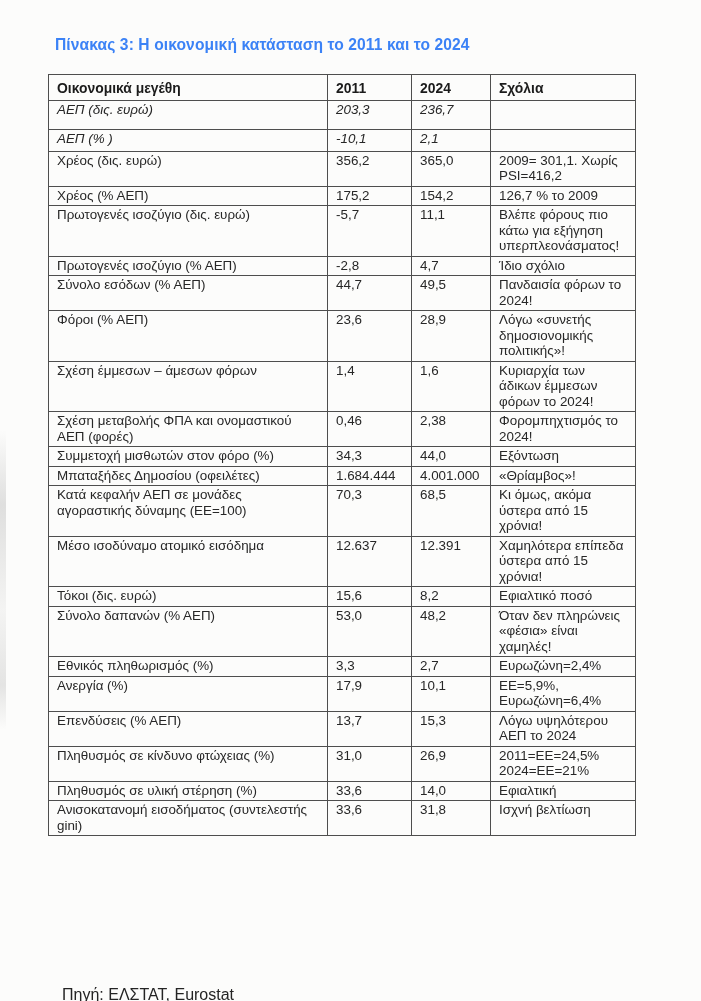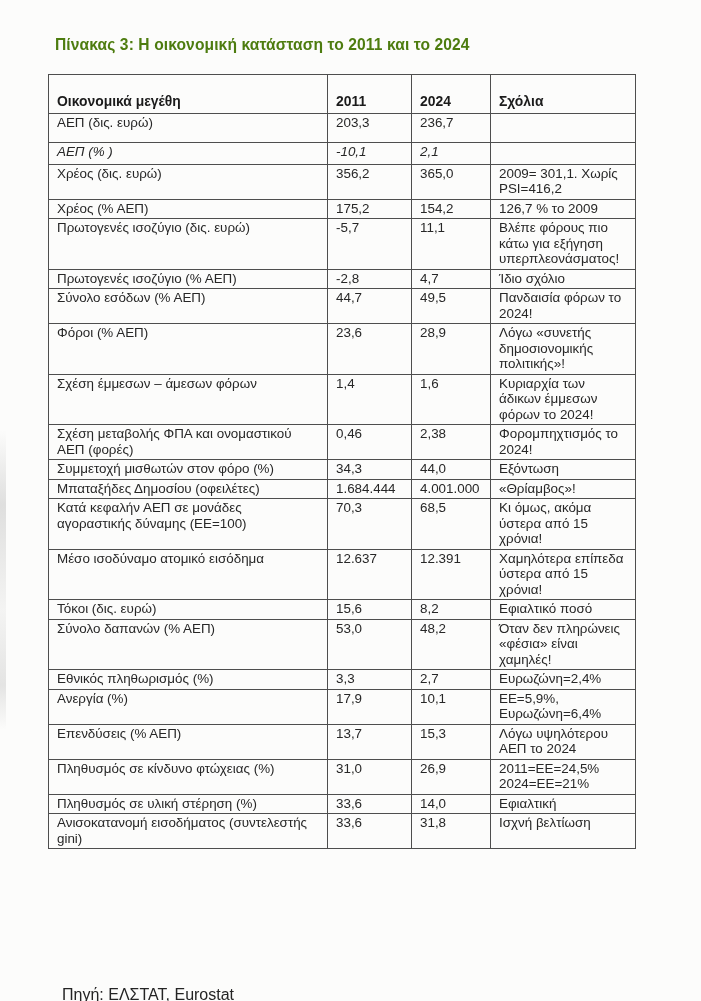--- a/index.html
+++ b/index.html
@@ -9,41 +9,41 @@
     font-family:"Liberation Sans", sans-serif;
     color:#242424;
     -webkit-font-smoothing:antialiased;
   }
   .page{
     position:relative;width:701px;height:1001px;
     background:#fcfcfb;
   }
   .doc-title{
     position:absolute;left:55px;top:36px;margin:0;
-    font-size:15.6px;font-weight:700;color:#4d7c0f;letter-spacing:.1px;
+    font-size:15.6px;font-weight:700;color:#3b82f6;letter-spacing:.1px;
   }
   table.econ{
     position:absolute;left:48px;top:74px;
     border-collapse:collapse;table-layout:fixed;
     background:transparent;
   }
   .econ th,.econ td{
     border:1.4px solid #4e4e4e;
     vertical-align:top;text-align:left;
     font-size:13.4px;line-height:15.5px;
     padding:1px 8px 2px 8px;
     overflow:hidden;word-wrap:break-word;
     color:#272727;
   }
   .econ th{
     font-size:13.9px;font-weight:700;color:#1b1b1b;
-    padding:19px 8px 3px 8px;
+    padding:6px 8px 3px 8px;
   }
   
-  .econ tbody tr:first-child td{padding-bottom:12px;}
+  .econ tbody tr:first-child td{padding-bottom:12px;font-style:italic;}
   .econ tbody tr:nth-child(2) td{padding-bottom:4px;font-style:italic;}
   .source-note{
     position:absolute;left:50px;top:974px;margin:12px;
     font-size:16px;color:#242424;
   }
   
   .scan-edge{
     position:absolute;left:0;top:430px;width:6px;height:300px;
     background:linear-gradient(to bottom, rgba(90,90,90,0) 0%, rgba(90,90,90,.18) 25%, rgba(90,90,90,.05) 60%, rgba(90,90,90,.15) 85%, rgba(90,90,90,0) 100%);
     pointer-events:none;

